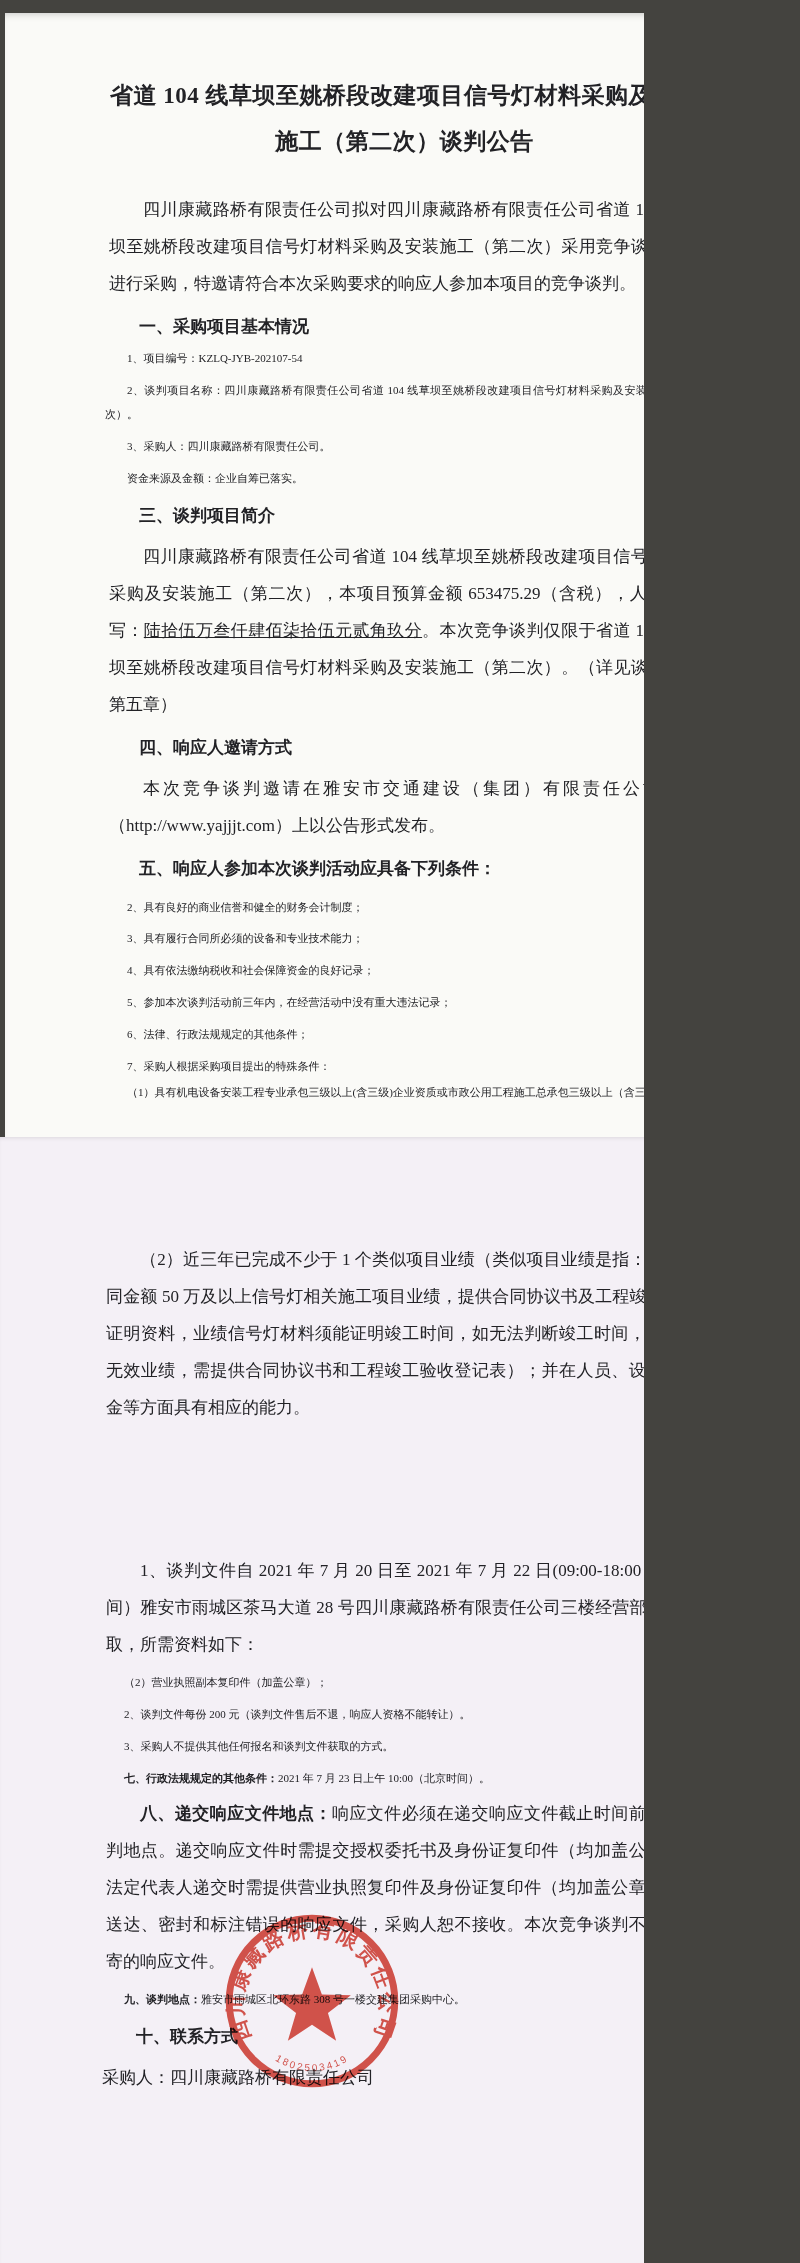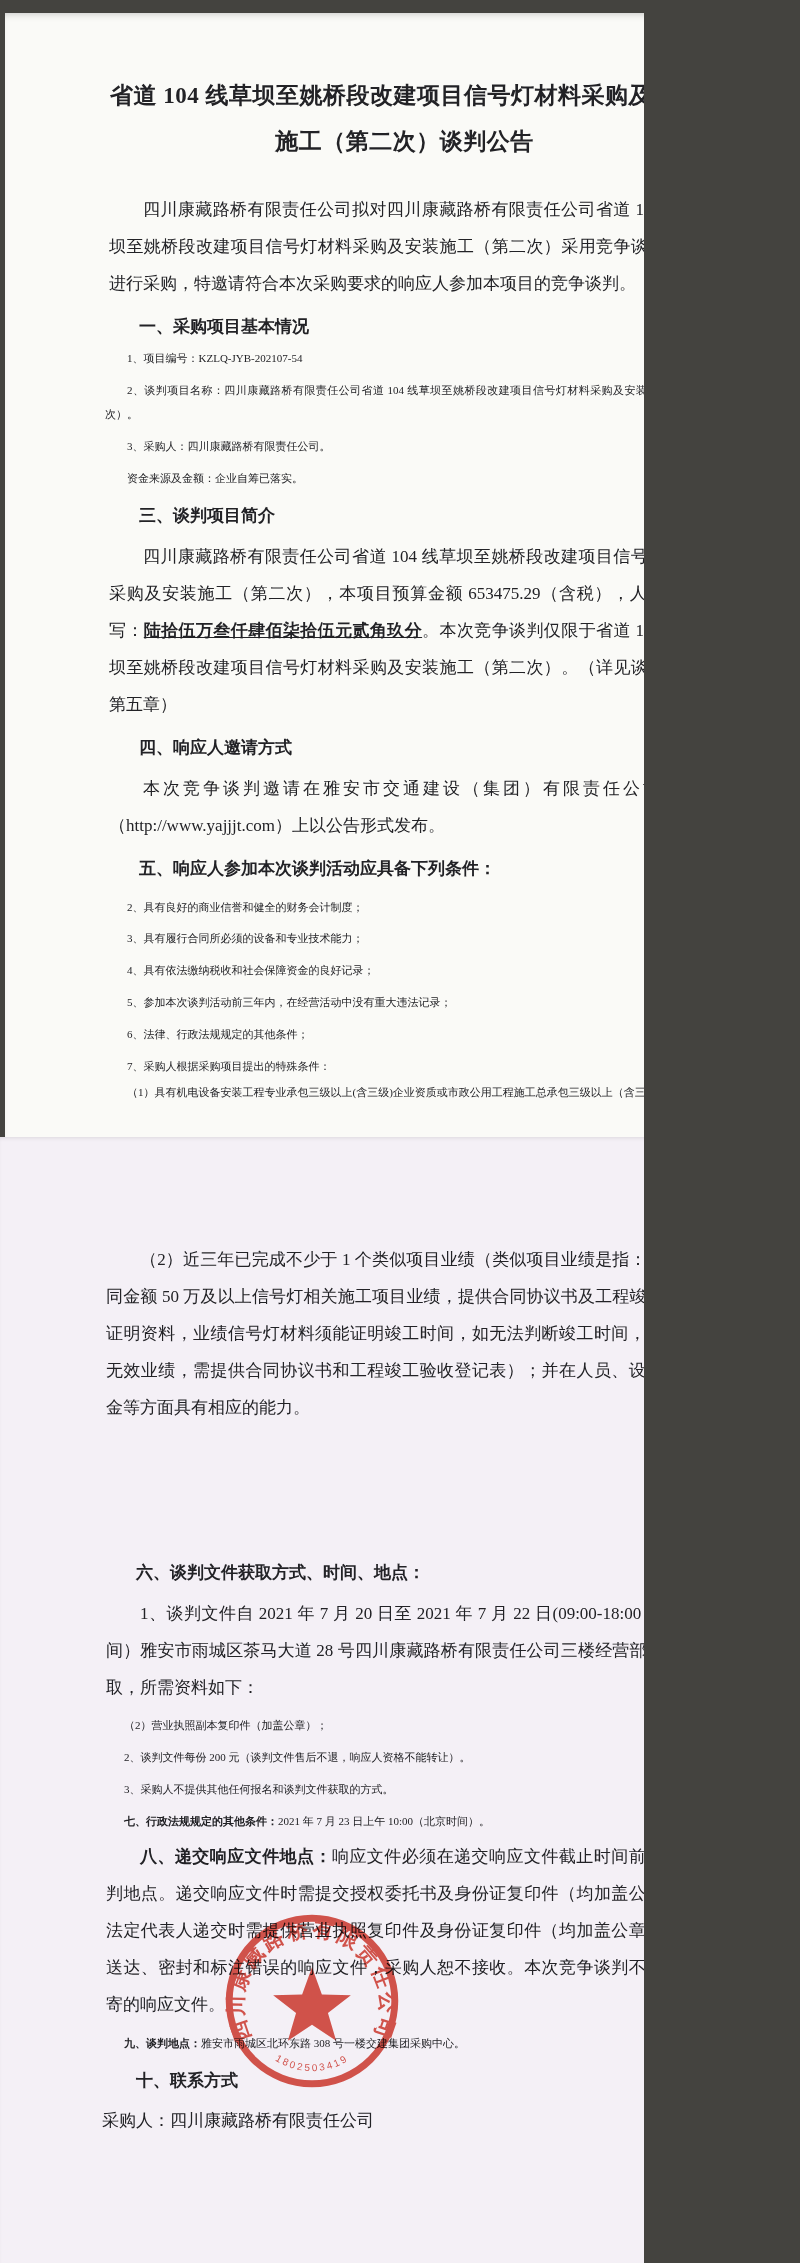--- a/index.html
+++ b/index.html
@@ -33,21 +33,21 @@
   .para {
     font-size:17px; line-height:2.18; text-align:justify;
     text-indent:2em; margin:4px;
   }
   .heading {
     font-size:17px; font-weight:bold; text-indent:2em;
     line-height:2.18; margin:6px 0 0 0;
   }
   .item { font-size:11px; line-height:2.18; text-indent:2em; margin:8px 0 0 0; text-align:justify; }
   .item-tight { margin-top:2px; }
-  .amount { font-weight:bold; text-decoration:underline; }
+  .amount { font-weight:normal; text-decoration:underline; }
   .label-bold { font-weight:bold; }
   .spacer-lg { height:118px; }
   .contact-line { font-size:17px; line-height:1.85; text-indent:0; margin:6px 0 0 0; }
 
   .seal {
     position:absolute; left:220px; top:772px; width:184px; height:184px;
     opacity:0.85; mix-blend-mode:multiply; pointer-events:none;
   }
 </style>
 </head>
@@ -81,21 +81,20 @@
     <div class="item">6、法律、行政法规规定的其他条件；</div>
     <div class="item">7、采购人根据采购项目提出的特殊条件：</div>
     <div class="item item-tight">（1）具有机电设备安装工程专业承包三级以上(含三级)企业资质或市政公用工程施工总承包三级以上（含三级）</div>
   </div>
 
   <div class="page page-2">
     <p class="para">（2）近三年已完成不少于 1 个类似项目业绩（类似项目业绩是指：单项合同金额 50 万及以上信号灯相关施工项目业绩，提供合同协议书及工程竣工验收证明资料，业绩信号灯材料须能证明竣工时间，如无法判断竣工时间，则视为无效业绩，需提供合同协议书和工程竣工验收登记表）；并在人员、设备、资金等方面具有相应的能力。</p>
 
     <div class="spacer-lg"></div>
 
-    <div class="heading">六、谈判文件获取方式、时间、地点：</div>
     <p class="para">1、谈判文件自 2021 年 7 月 20 日至 2021 年 7 月 22 日(09:00-18:00 北京时间）雅安市雨城区茶马大道 28 号四川康藏路桥有限责任公司三楼经营部现场获取，所需资料如下：</p>
     <div class="item">（2）营业执照副本复印件（加盖公章）；</div>
     <div class="item">2、谈判文件每份 200 元（谈判文件售后不退，响应人资格不能转让）。</div>
     <div class="item">3、采购人不提供其他任何报名和谈判文件获取的方式。</div>
 
     <div class="item"><span class="label-bold">七、行政法规规定的其他条件：</span><span>2021 年 7 月 23 日上午 10:00（北京时间）。</span></div>
 
     <p class="para"><span class="label-bold">八、递交响应文件地点：</span><span>响应文件必须在递交响应文件截止时间前送达谈判地点。递交响应文件时需提交授权委托书及身份证复印件（均加盖公章）如法定代表人递交时需提供营业执照复印件及身份证复印件（均加盖公章）逾期送达、密封和标注错误的响应文件，采购人恕不接收。本次竞争谈判不接收邮寄的响应文件。</span></p>
 
     <div class="item"><span class="label-bold">九、谈判地点：</span><span>雅安市雨城区北环东路 308 号一楼交建集团采购中心。</span></div>

